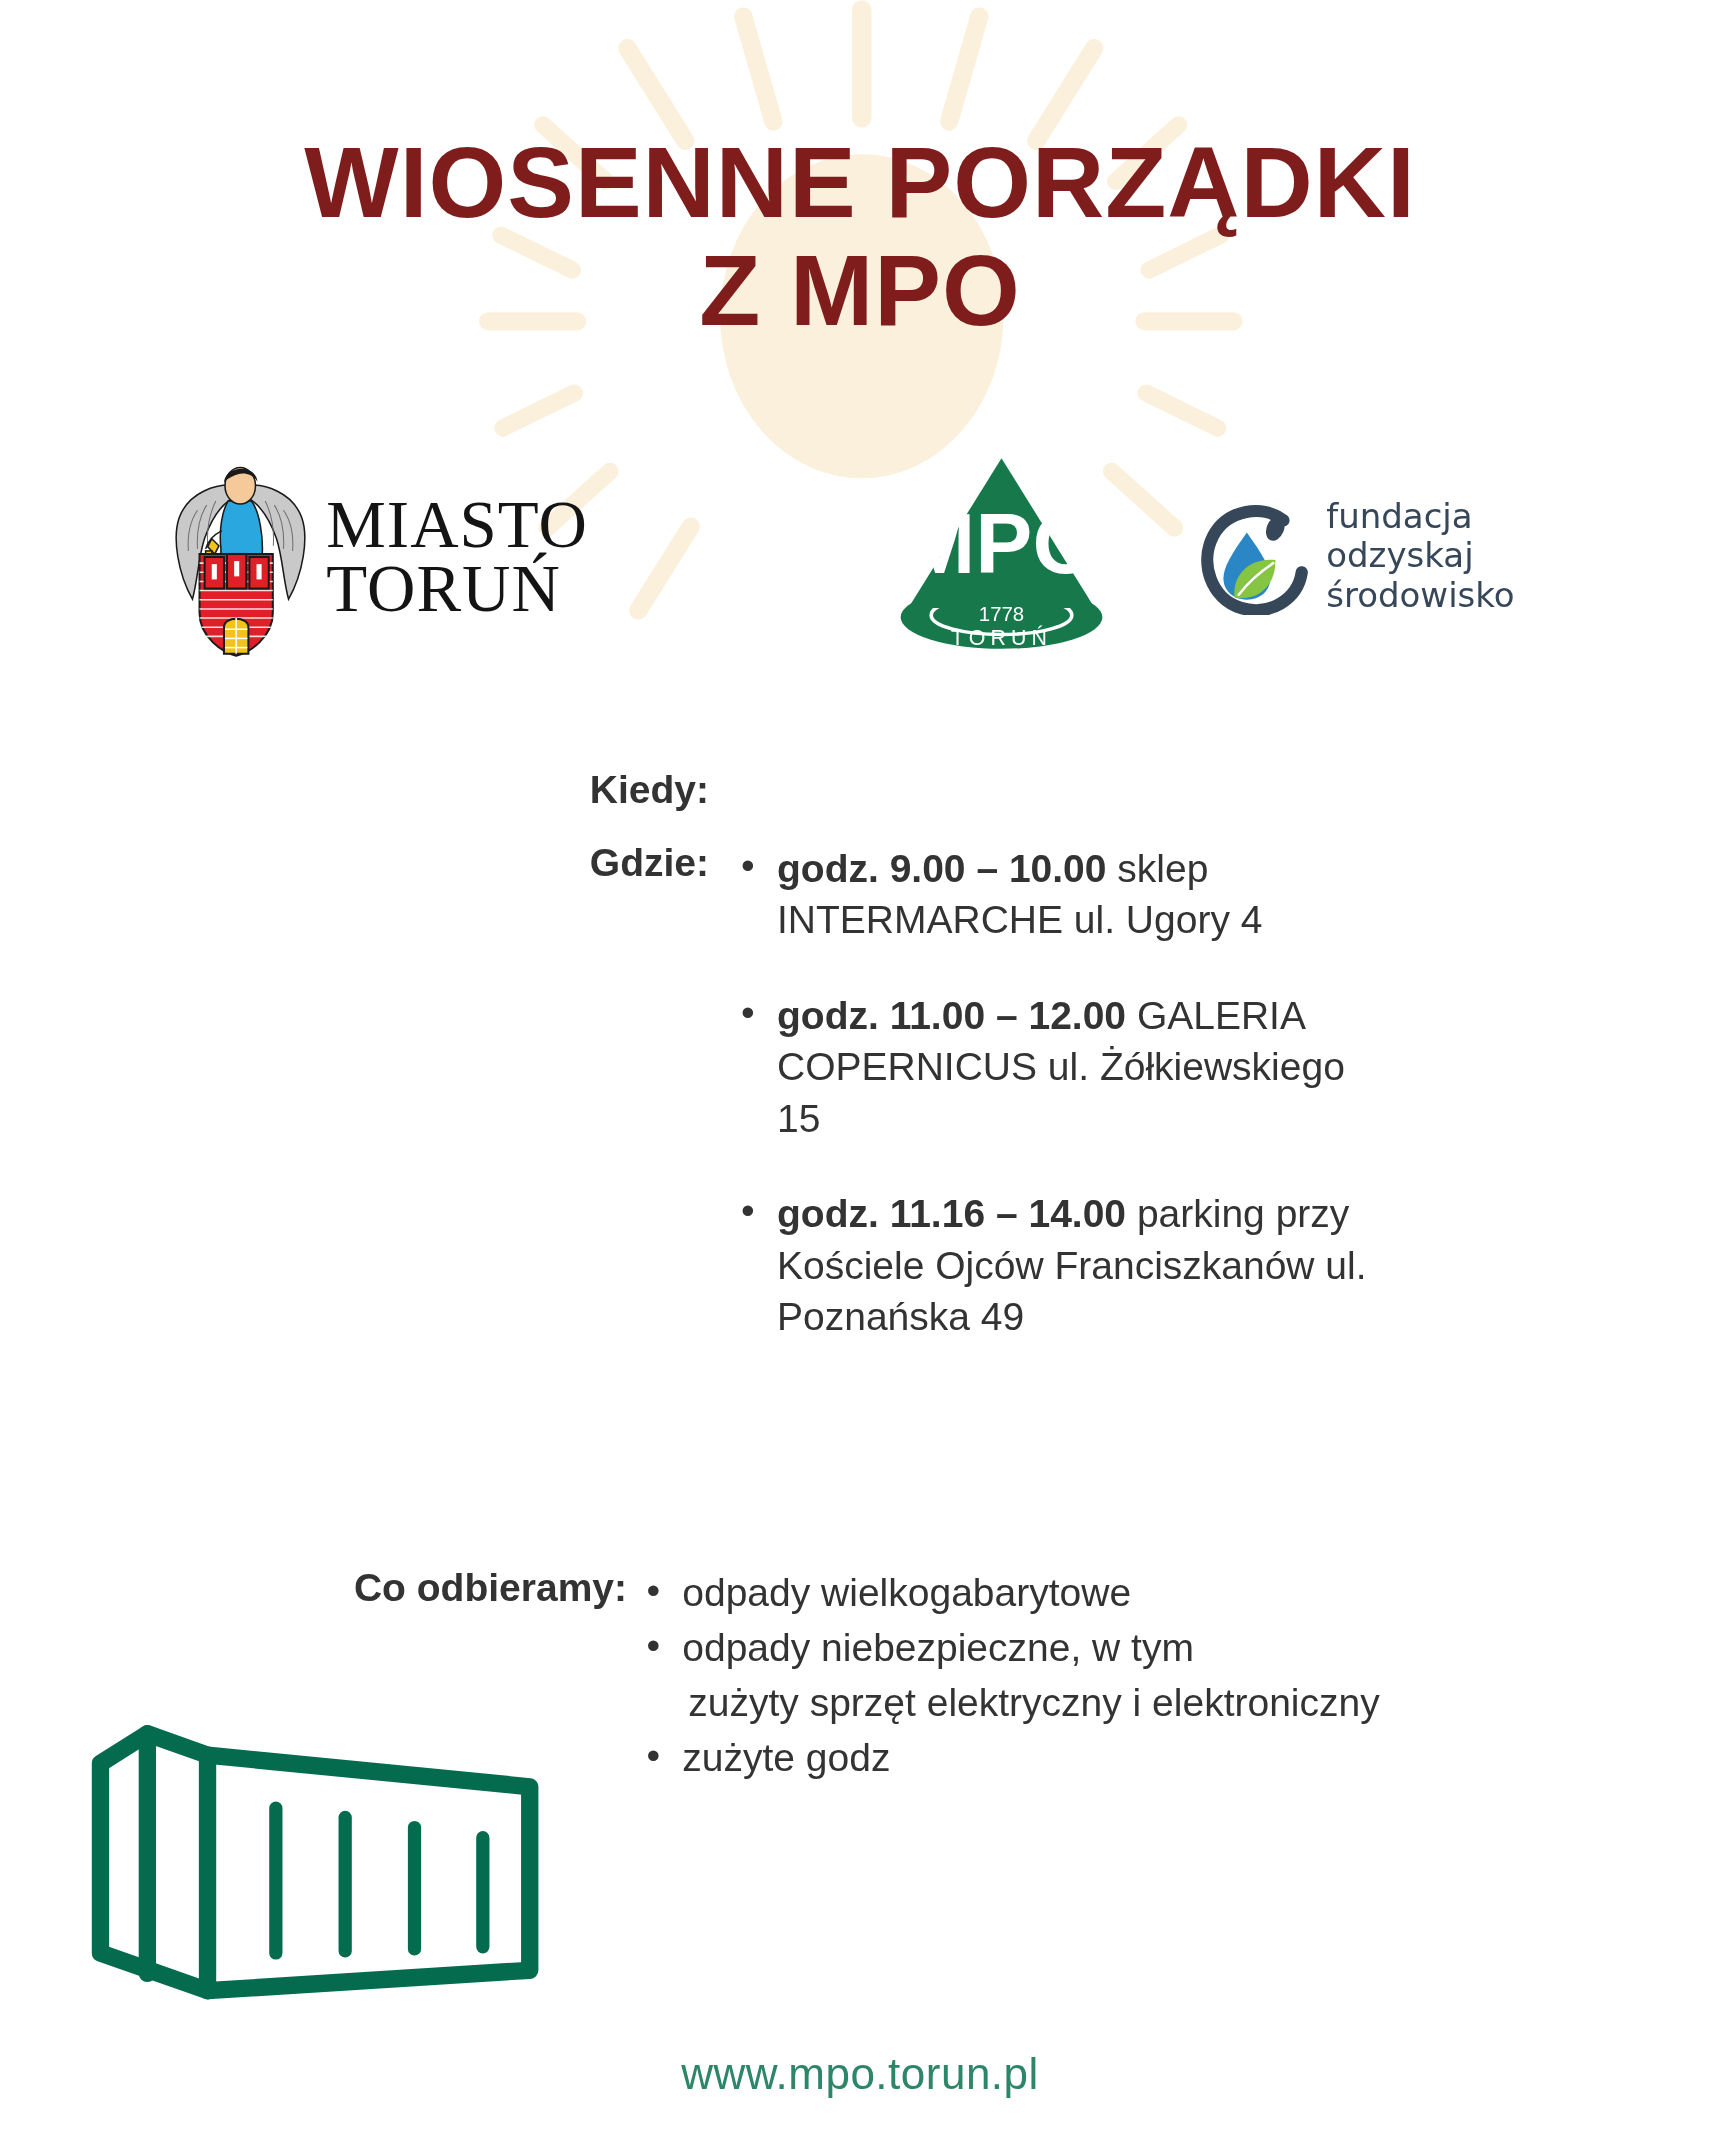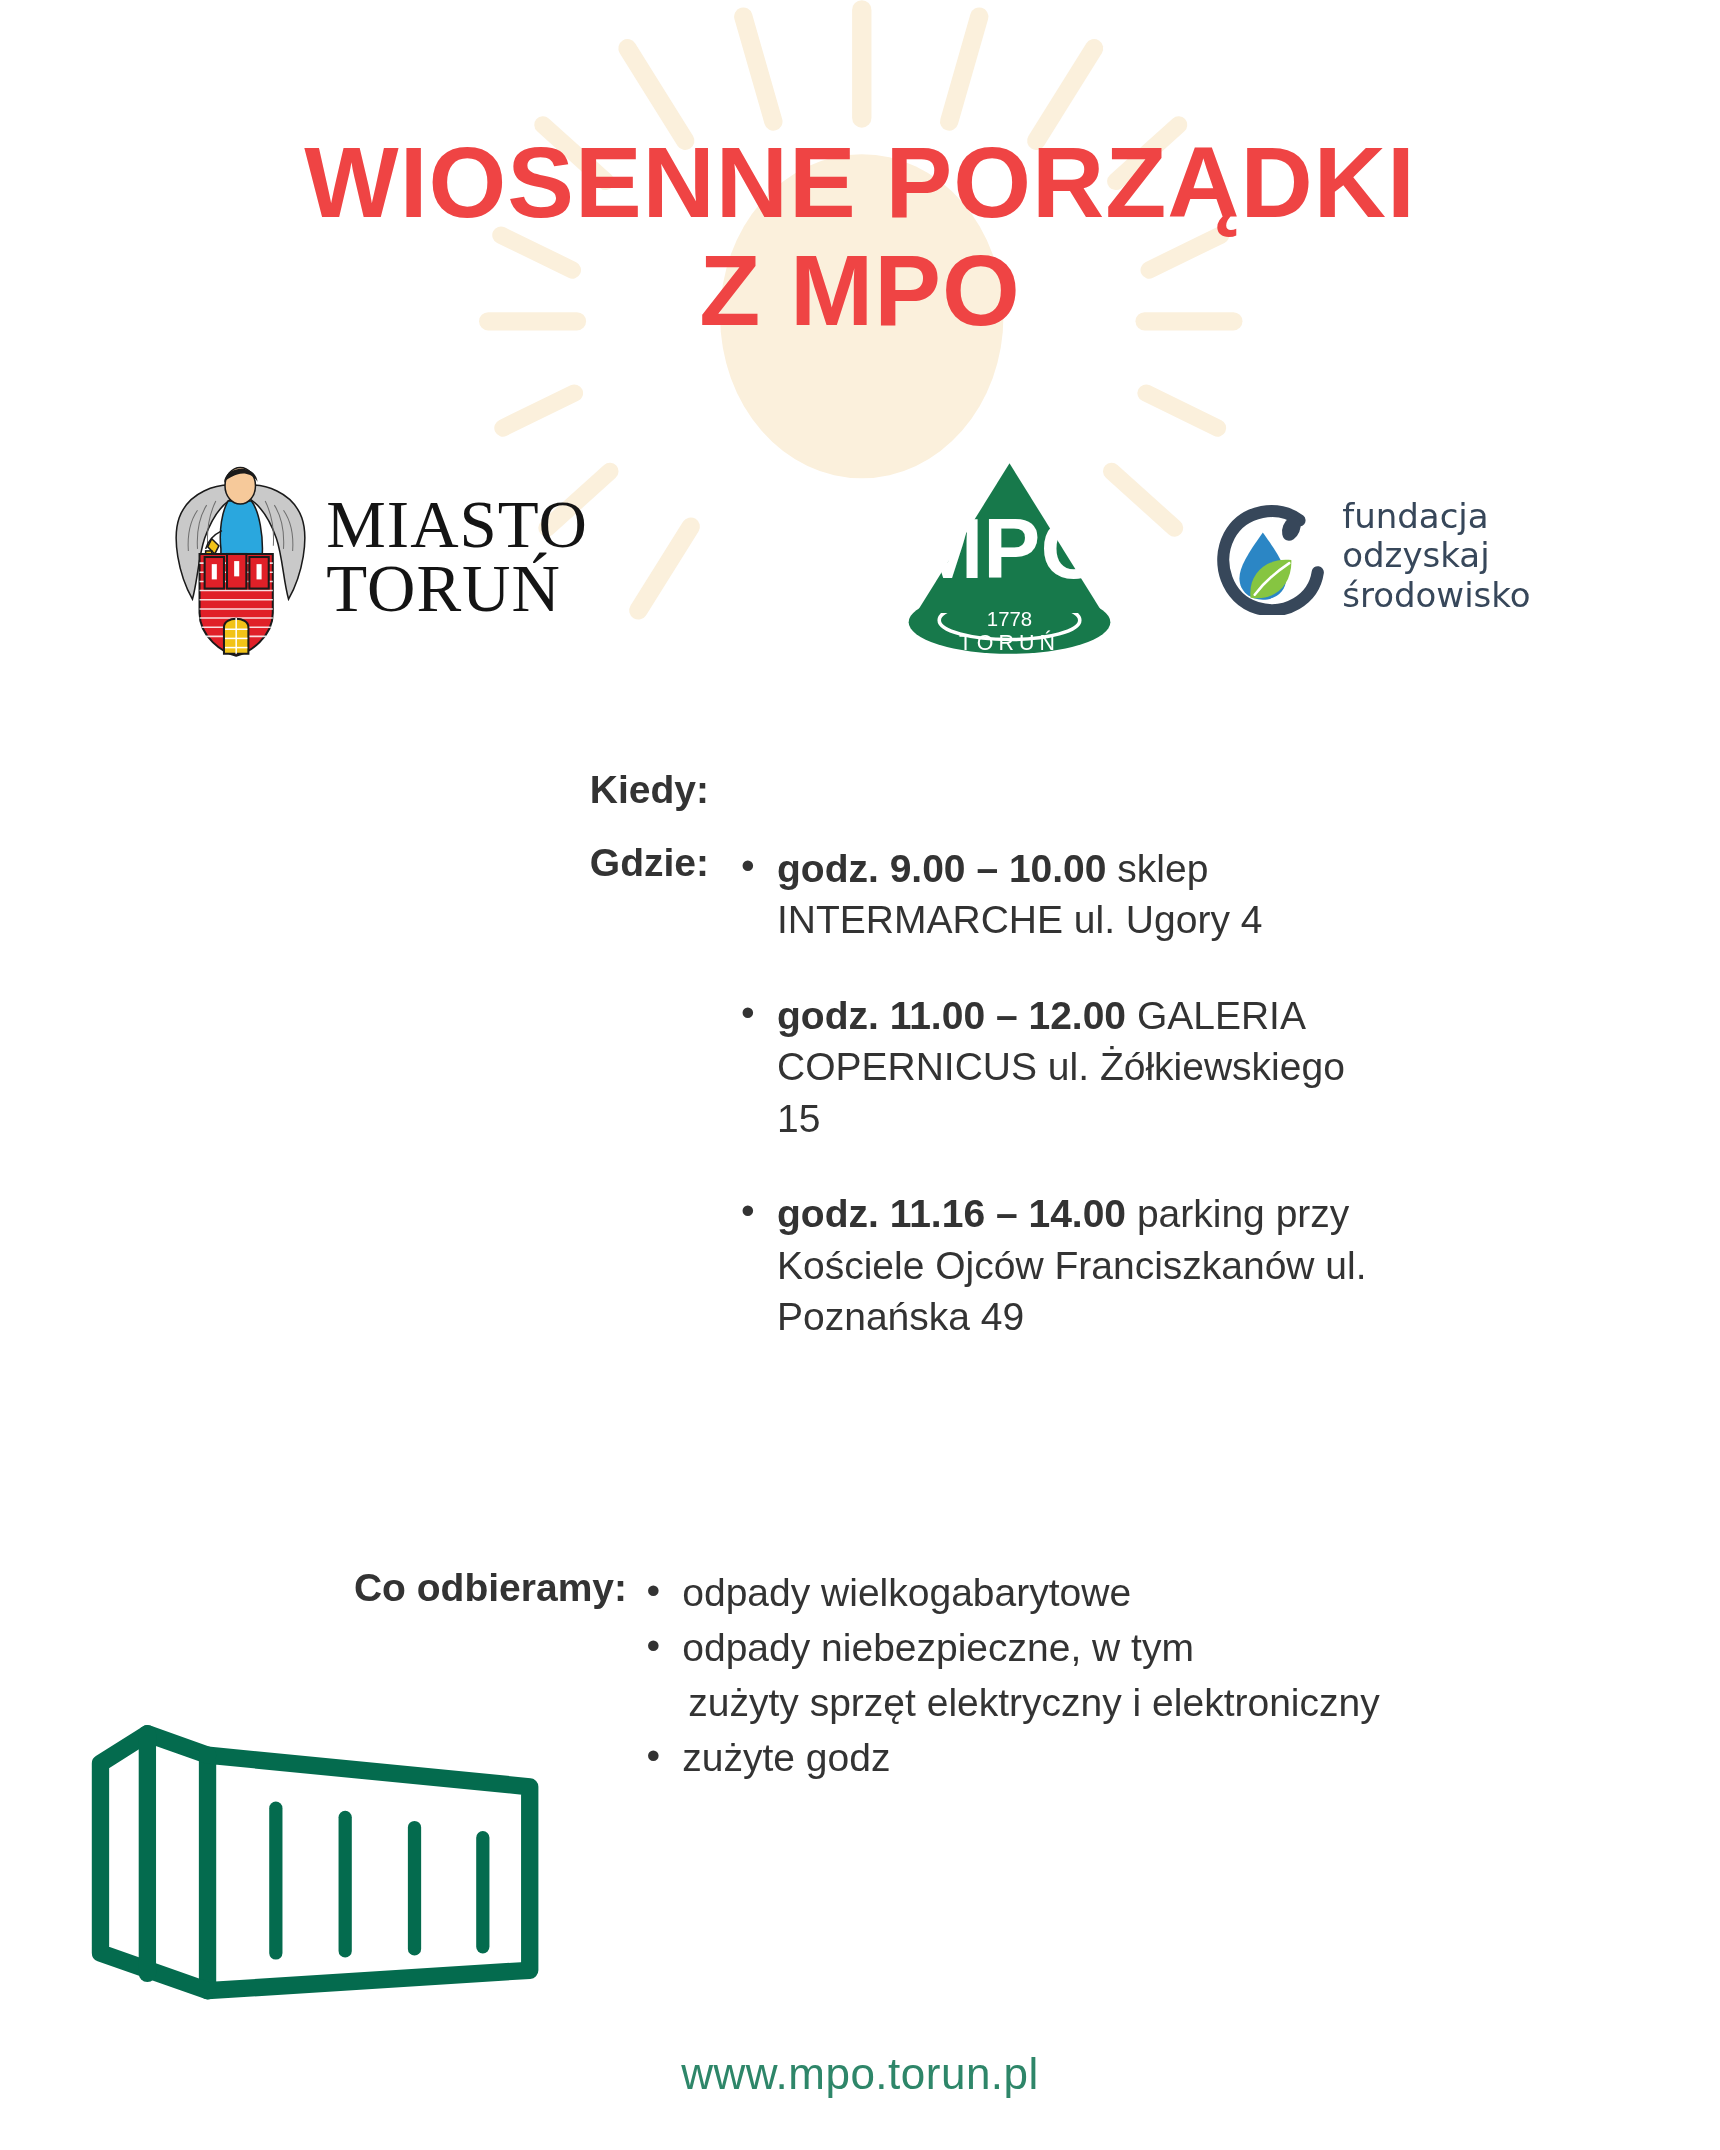--- a/index.html
+++ b/index.html
@@ -32,35 +32,34 @@
     left: 0;
     top: 61px;
     width: 1720px;
     z-index: 3;
     text-align: center;
     font-family: "Liberation Sans", sans-serif;
     font-weight: bold;
     font-size: 100px;
     line-height: 1.08;
     letter-spacing: 1px;
-    color: #ef4444;
+    color: #7f1d1d;
   }
   #poster-title .tline { display: block; white-space: nowrap; }
 
   
   #logo-row {
     position: absolute;
     left: 168px;
     top: 449px;
     width: 1376px;
     height: 214px;
     z-index: 4;
     display: flex;
-    align-items: center;
-    gap: 8px;
+    gap: 0;
   }
   #logo-torun { display: flex; align-items: center; gap: 13.3px; width: 602px; }
   #logo-torun .crest { width: 145px; height: 204px; flex: 0 0 auto; }
   #logo-torun .words {
     font-family: "Liberation Serif", serif;
     color: #141414;
     font-size: 67px;
     line-height: 0.96;
     letter-spacing: 1px;
   }

